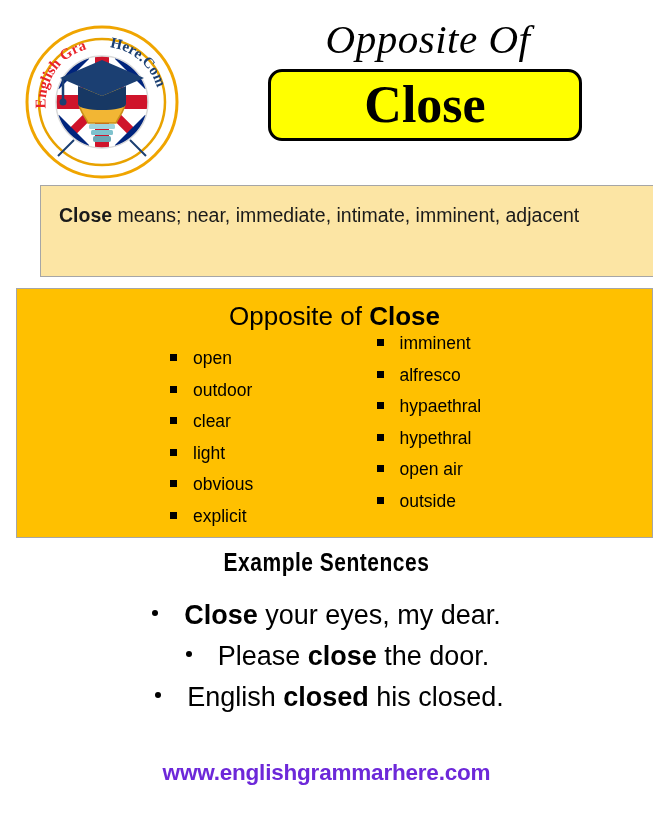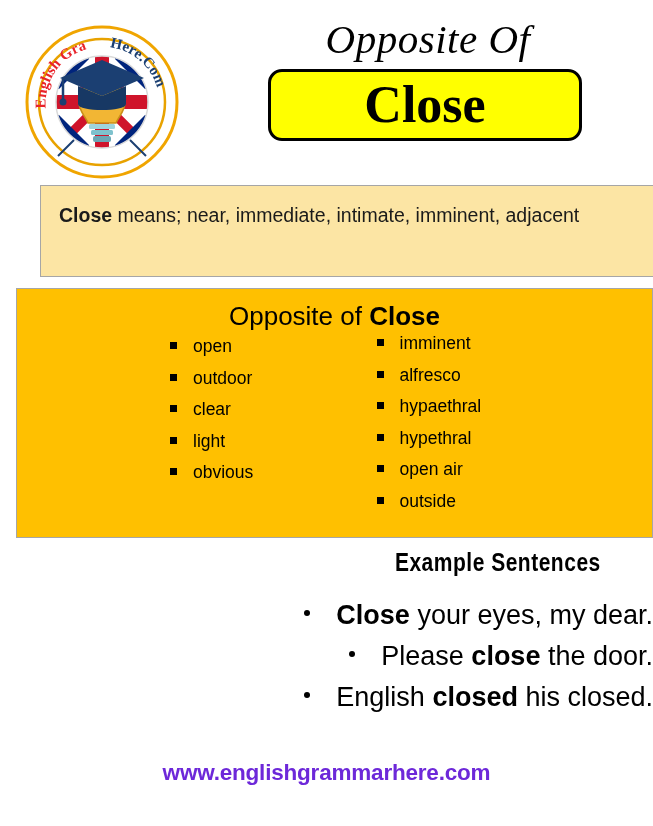--- a/index.html
+++ b/index.html
@@ -127,31 +127,31 @@
   .col li .sq {
     display: inline-block;
     width: 7px;
     height: 7px;
     background: #000;
     margin-right: 16px;
     flex: 0 0 auto;
     position: relative;
     top: -3px;
   }
-  .col-left ul { padding-left: 153px; }
+  .col-left ul { padding-left: 153px; margin-top: 12px; }
   .col-right ul { padding-left: 42px; }
   .col-right { position: relative; top: -3px; }
 
   
   .examples {
     position: absolute;
     left: 0;
     top: 548px;
     width: 653px;
-    text-align: right;
+    text-align: center;
   }
   .examples-title {
     font-family: "Liberation Sans Narrow", "Liberation Sans", sans-serif;
     font-weight: bold;
     font-size: 25px;
     color: #000;
     letter-spacing: 0.6px;
     transform: scaleX(0.84);
   }
   .sentences {
@@ -295,20 +295,24 @@
             <span>clear</span>
           </li>
         <li>
             <span class="sq"></span>
             <span>light</span>
           </li>
         <li>
             <span class="sq"></span>
             <span>obvious</span>
           </li>
+        <li>
+            <span class="sq"></span>
+            <span>explicit</span>
+          </li>
       </ul>
     </div>
     <div class="col col-right">
       <ul>
         <li>
             <span class="sq"></span>
             <span>imminent</span>
           </li>
         <li>
             <span class="sq"></span>

